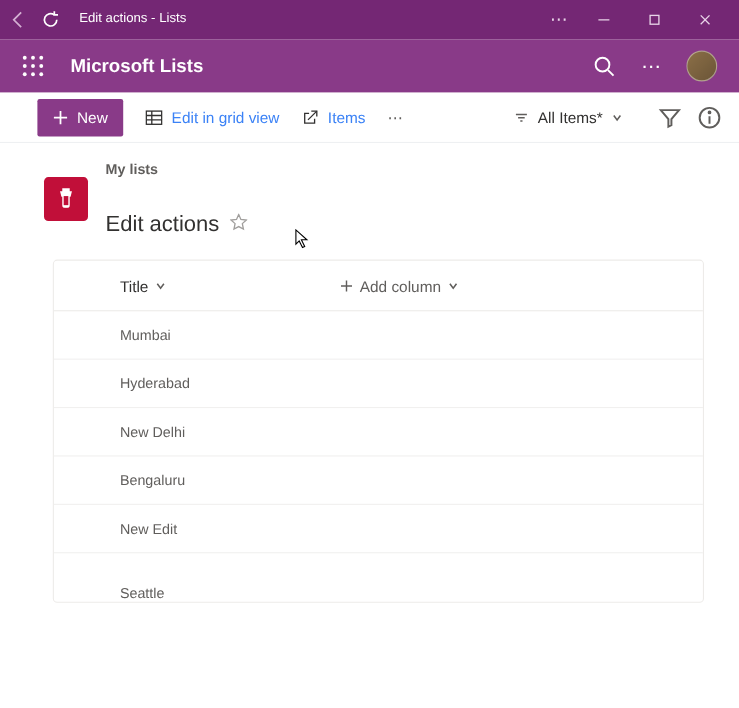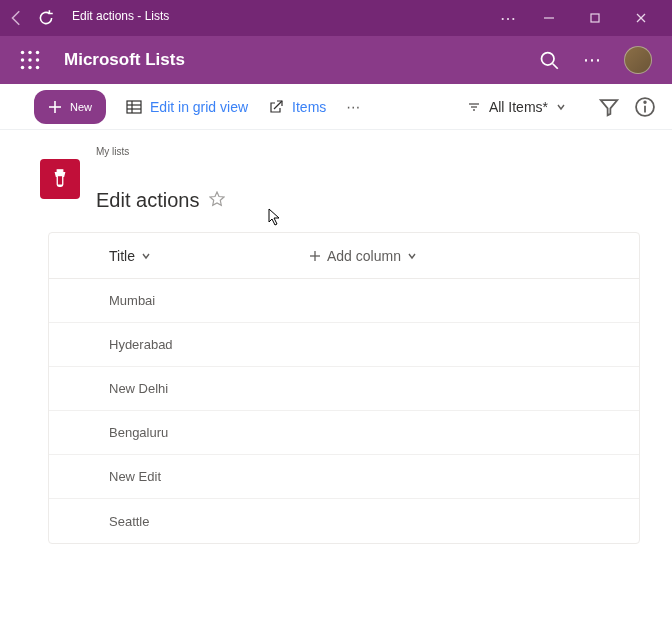--- a/index.html
+++ b/index.html
@@ -26,50 +26,50 @@
 .appbar .search { width: 20px; height: 20px; margin-right: 24px; }
 .appbar .overflow { font-size: 18px; margin-right: 22px; letter-spacing:1px;}
 .appbar .avatar { width: 28px; height: 28px; border-radius: 50%; background: linear-gradient(135deg,#8b6f47,#6b5537); border:1px solid rgba(255,255,255,0.4);}
 
 .cmdbar {
   height: 46px; display:flex; align-items:center; padding: 0 16px 0 34px;
   border-bottom: 1px solid #eef0f2; color:#323130;
 }
 .newbtn {
   background:#893a88; color:#fff; height:34px; padding: 0 14px;
-  display:flex; align-items:center; gap:8px; font-size:11px; border-radius:12px;
+  display:flex; align-items:center; gap:8px; font-size:14px; border-radius:2px;
 }
 .cmd { display:flex; align-items:center; gap:8px; margin-left:20px; font-size:14px; color:#3b82f6;}
 .cmd svg { width:16px; height:16px; }
 .cmdbar .spacer { flex:1; }
 .viewsel { display:flex; align-items:center; gap:8px; font-size:14px; margin-right:18px;}
 .iconbtn { width:22px; height:22px; display:flex; align-items:center; justify-content:center; margin-left:14px; color:#605e5c;}
 
 .header-area { padding: 16px 16px 20px 40px; display:flex; align-items:center; gap:16px;}
 .listicon { width:40px; height:40px; background:#c10f39; border-radius:4px; display:flex; align-items:center; justify-content:center;}
 .listicon svg { width:22px; height:22px; }
-.headertext .crumb { font-size:10px; color:#605e5c; margin-bottom:15px;}
+.headertext .crumb { font-size:13px; color:#605e5c; margin-bottom:15px;font-weight:bold;}
 .headertext .listname { font-size:20px; font-weight:500; color:#323130; display:flex; align-items:center; gap:10px;margin-top:32px;}
 .star { color:#a19f9d; }
 
 .listpanel {
   margin: 0 32px 0 48px; border:1px solid #edebe9; border-radius:4px;
   background:#fff;
 }
 .colhead {
   display:flex; align-items:center; height:46px; padding-left:60px;
   border-bottom:1px solid #edebe9; font-size:14px; color:#323130;
 }
 .colhead .titlecol { display:flex; align-items:center; gap:6px; min-width:200px; font-weight:500;}
 .colhead .addcol { display:flex; align-items:center; gap:6px; color:#605e5c; font-size:14px;}
 .row {
   height:44px; display:flex; align-items:center; padding-left:60px;
   border-bottom:1px solid #f1f0ef; font-size:13px; color:#605e5c;
 }
-.row:last-child { border-bottom:none;}
+.row:last-child { border-bottom:none;align-items:flex-end;}
 
 .cursor { position:absolute; left:268px; top:208px; }
 </style>
 </head>
 <body>
 
 <div class="titlebar">
   <div class="left">
     <div class="ico">
       <svg viewBox="0 0 16 16" fill="none" stroke="#d3afd2" stroke-width="1.4">

